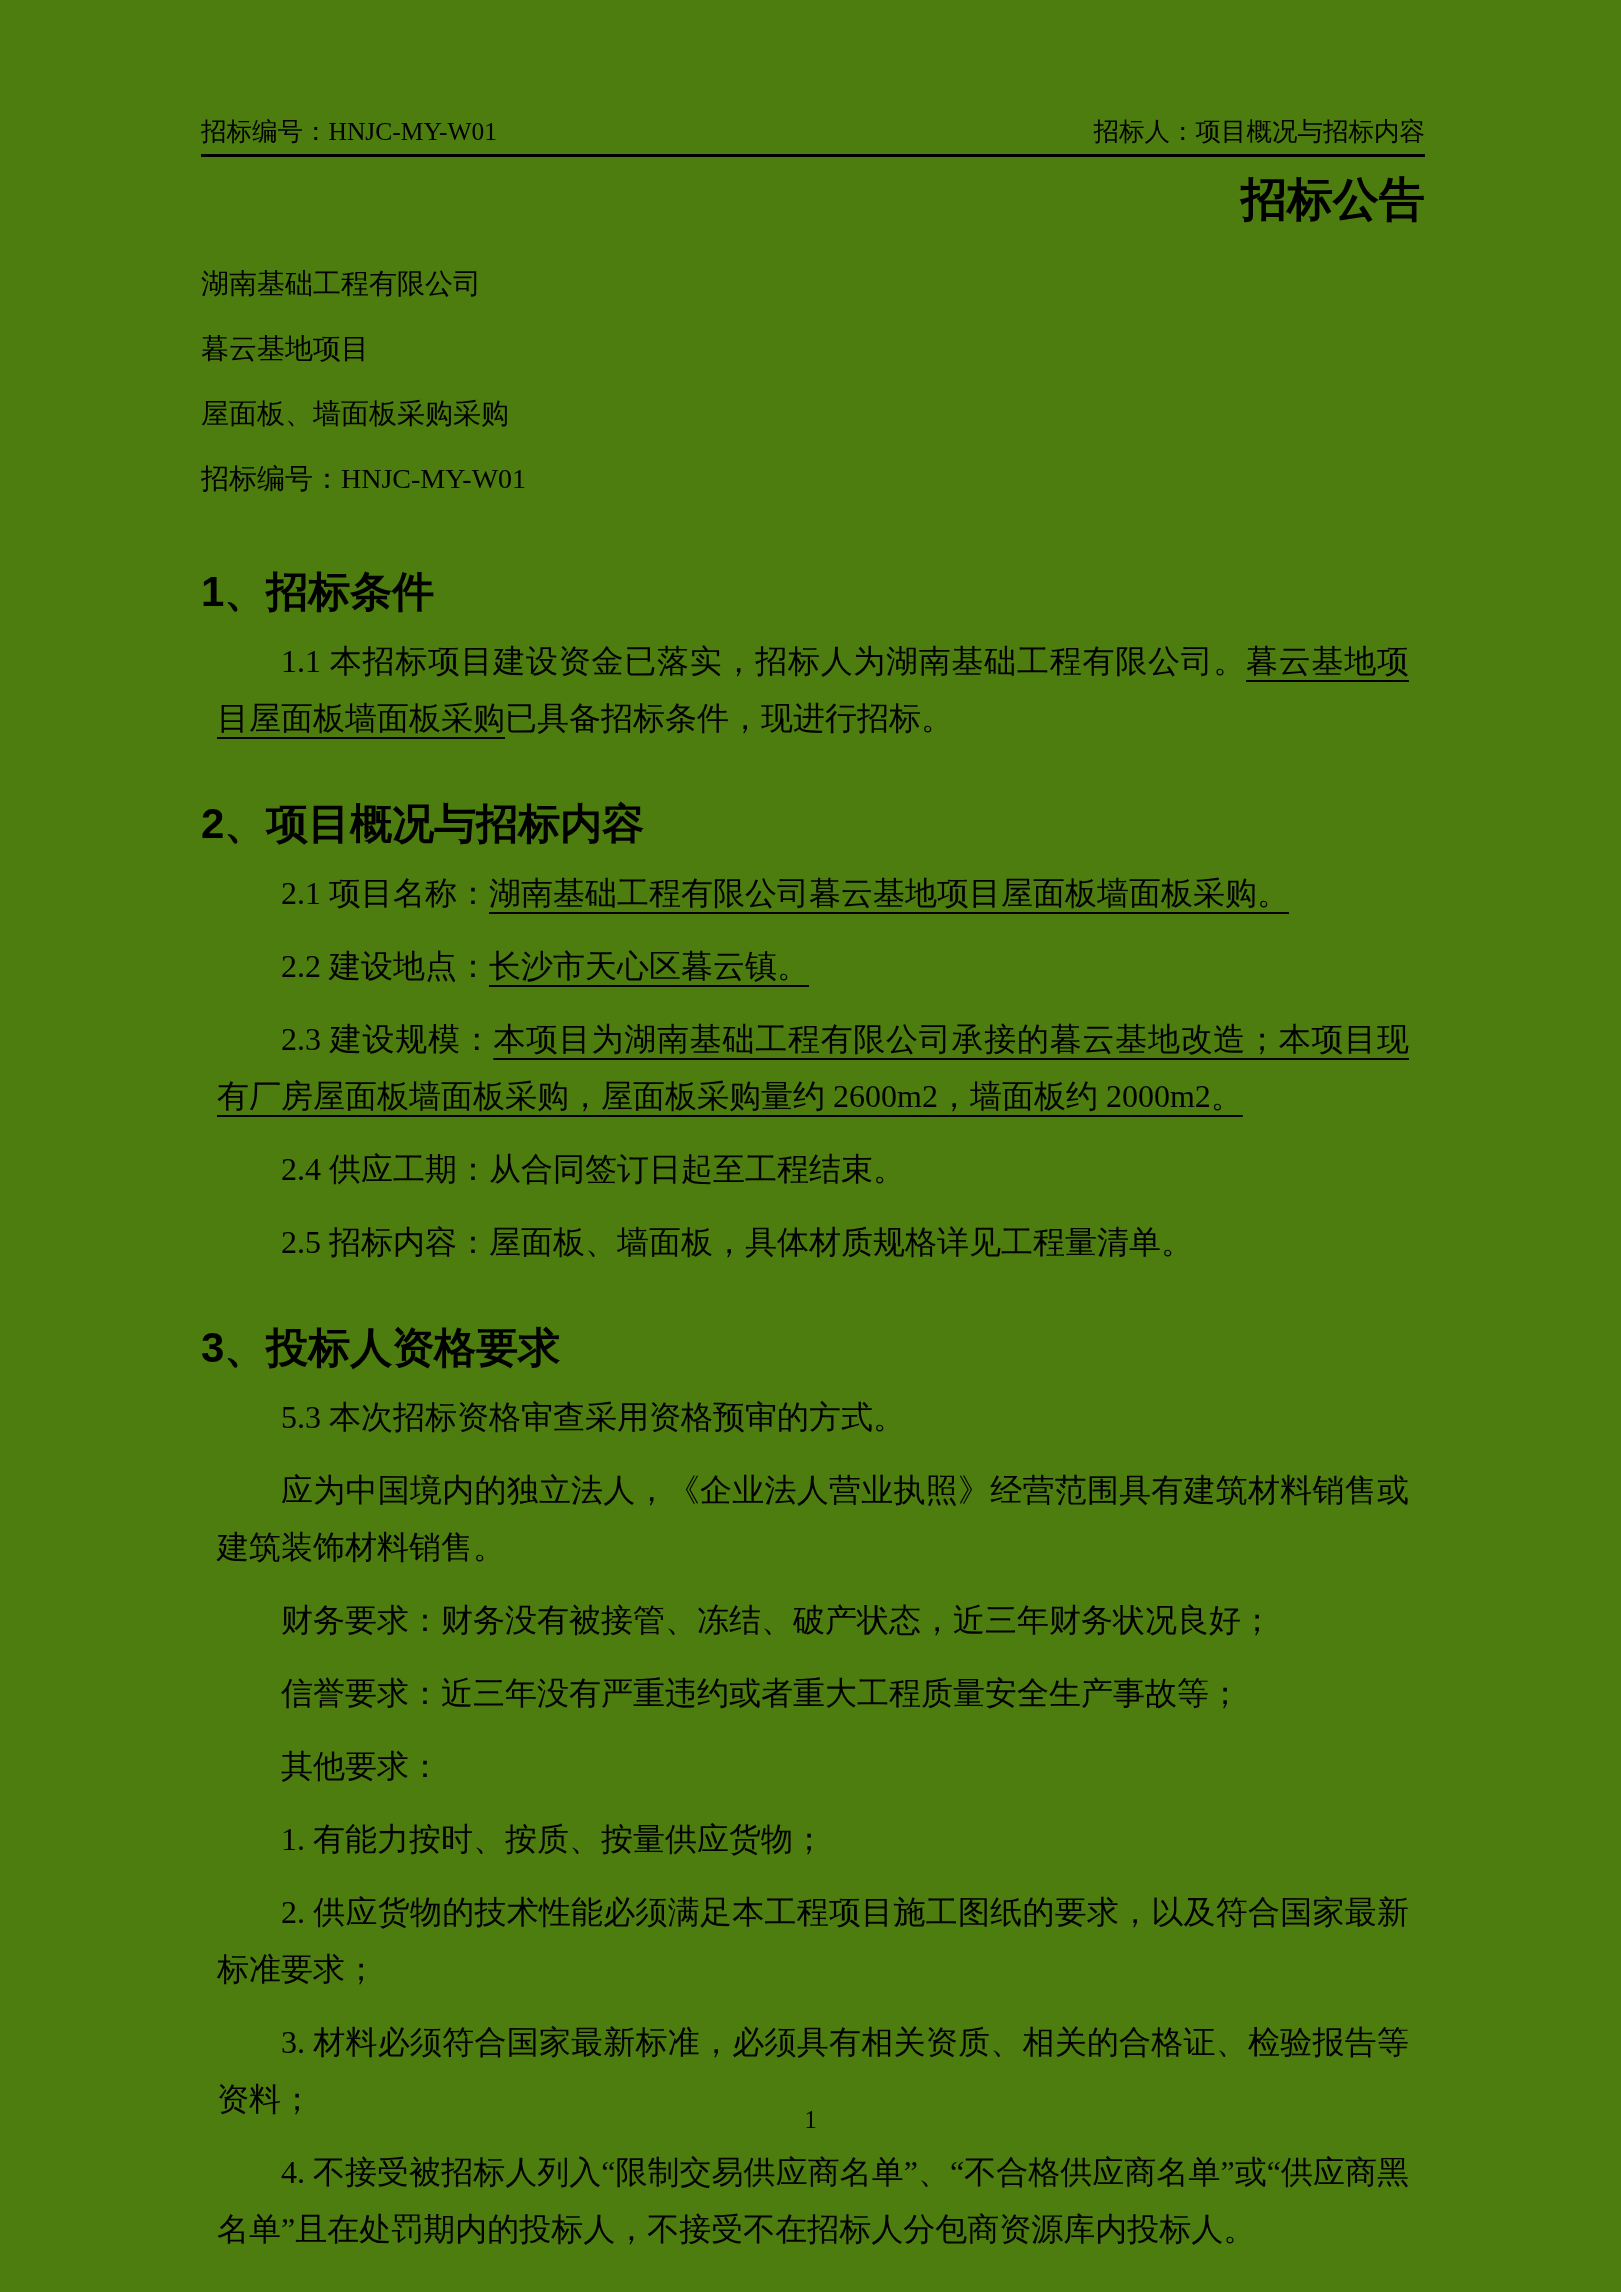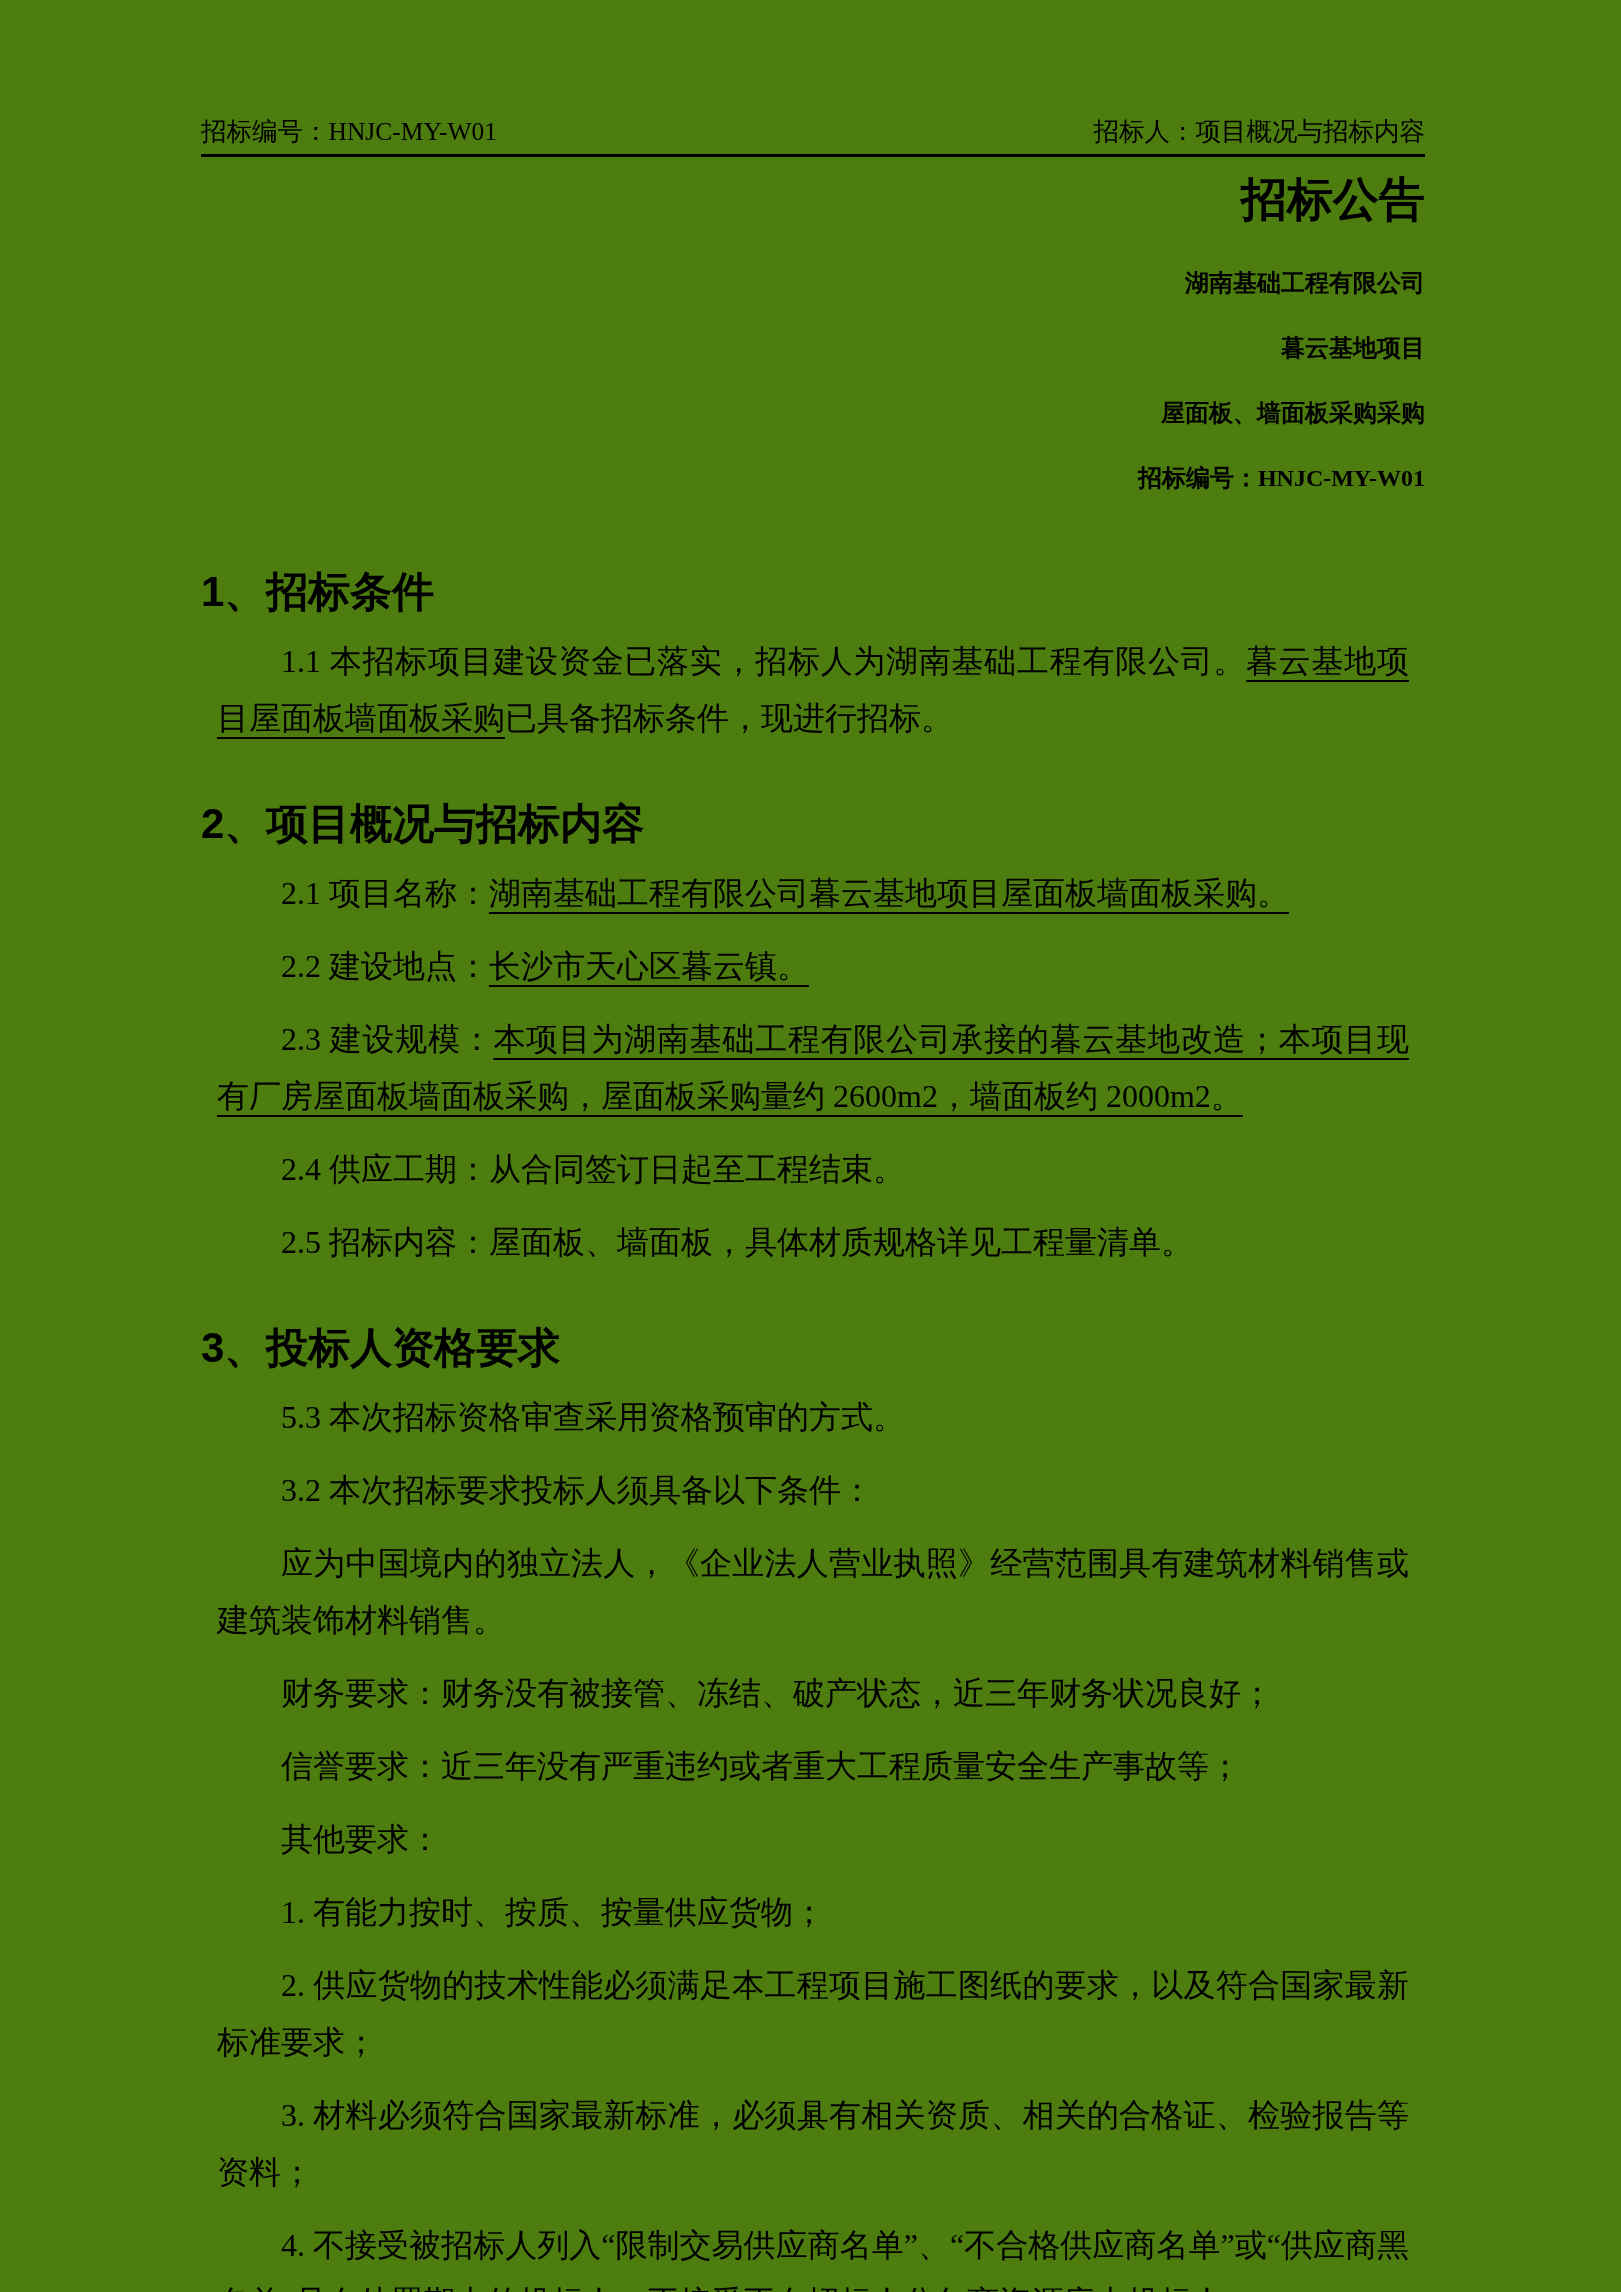--- a/index.html
+++ b/index.html
@@ -35,23 +35,23 @@
   .doc-title {
     margin: 15.7px 0 0 0;
     text-align: right;
     font-family: "Liberation Sans", "DejaVu Sans", sans-serif;
     font-weight: 700;
     font-size: 46px;
     line-height: 53px;
   }
   .subtitles {
     margin-top: 25.5px;
-    text-align: right;
-    font-weight: 700;
-    font-size: 24px;
+    text-align: left;
+    font-weight: 400;
+    font-size: 28px;
     line-height: 65px;
   }
   
   .sec-heading {
     font-family: "Liberation Sans", "DejaVu Sans", sans-serif;
     font-weight: 700;
     font-size: 42px;
     line-height: 51px;
     margin: 51px 0 0 0;
   }
@@ -112,21 +112,20 @@
       <p class="body-p indent"><span>2.1 项目名称：</span><span class="u">湖南基础工程有限公司暮云基地项目屋面板墙面板采购。</span><span></span></p>
       <p class="body-p indent"><span>2.2 建设地点：</span><span class="u">长沙市天心区暮云镇。</span><span></span></p>
       <p class="body-p indent"><span>2.3 建设规模：</span><span class="u">本项目为湖南基础工程有限公司承接的暮云基地改造；本项目现有厂房屋面板墙面板采购，屋面板采购量约 2600m2，墙面板约 2000m2。</span><span></span></p>
       <p class="body-p indent"><span>2.4 供应工期：</span><span class="u"></span><span>从合同签订日起至工程结束。</span></p>
       <p class="body-p indent"><span>2.5 招标内容：</span><span class="u"></span><span>屋面板、墙面板，具体材质规格详见工程量清单。</span></p>
     </div>
 
     <h2 class="sec-heading">3、投标人资格要求</h2>
     <div class="p-group">
       <p class="body-p indent">5.3 本次招标资格审查采用资格预审的方式。</p>
-      <p class="body-p indent">3.2 本次招标要求投标人须具备以下条件：</p>
       <p class="body-p indent">应为中国境内的独立法人，《企业法人营业执照》经营范围具有建筑材料销售或建筑装饰材料销售。</p>
       <p class="body-p indent">财务要求：财务没有被接管、冻结、破产状态，近三年财务状况良好；</p>
       <p class="body-p indent">信誉要求：近三年没有严重违约或者重大工程质量安全生产事故等；</p>
       <p class="body-p indent">其他要求：</p>
       <p class="body-p indent">1. 有能力按时、按质、按量供应货物；</p>
       <p class="body-p indent">2. 供应货物的技术性能必须满足本工程项目施工图纸的要求，以及符合国家最新标准要求；</p>
       <p class="body-p indent">3. 材料必须符合国家最新标准，必须具有相关资质、相关的合格证、检验报告等资料；</p>
       <p class="body-p indent">4. 不接受被招标人列入“限制交易供应商名单”、“不合格供应商名单”或“供应商黑名单”且在处罚期内的投标人，不接受不在招标人分包商资源库内投标人。</p>
     </div>
 

